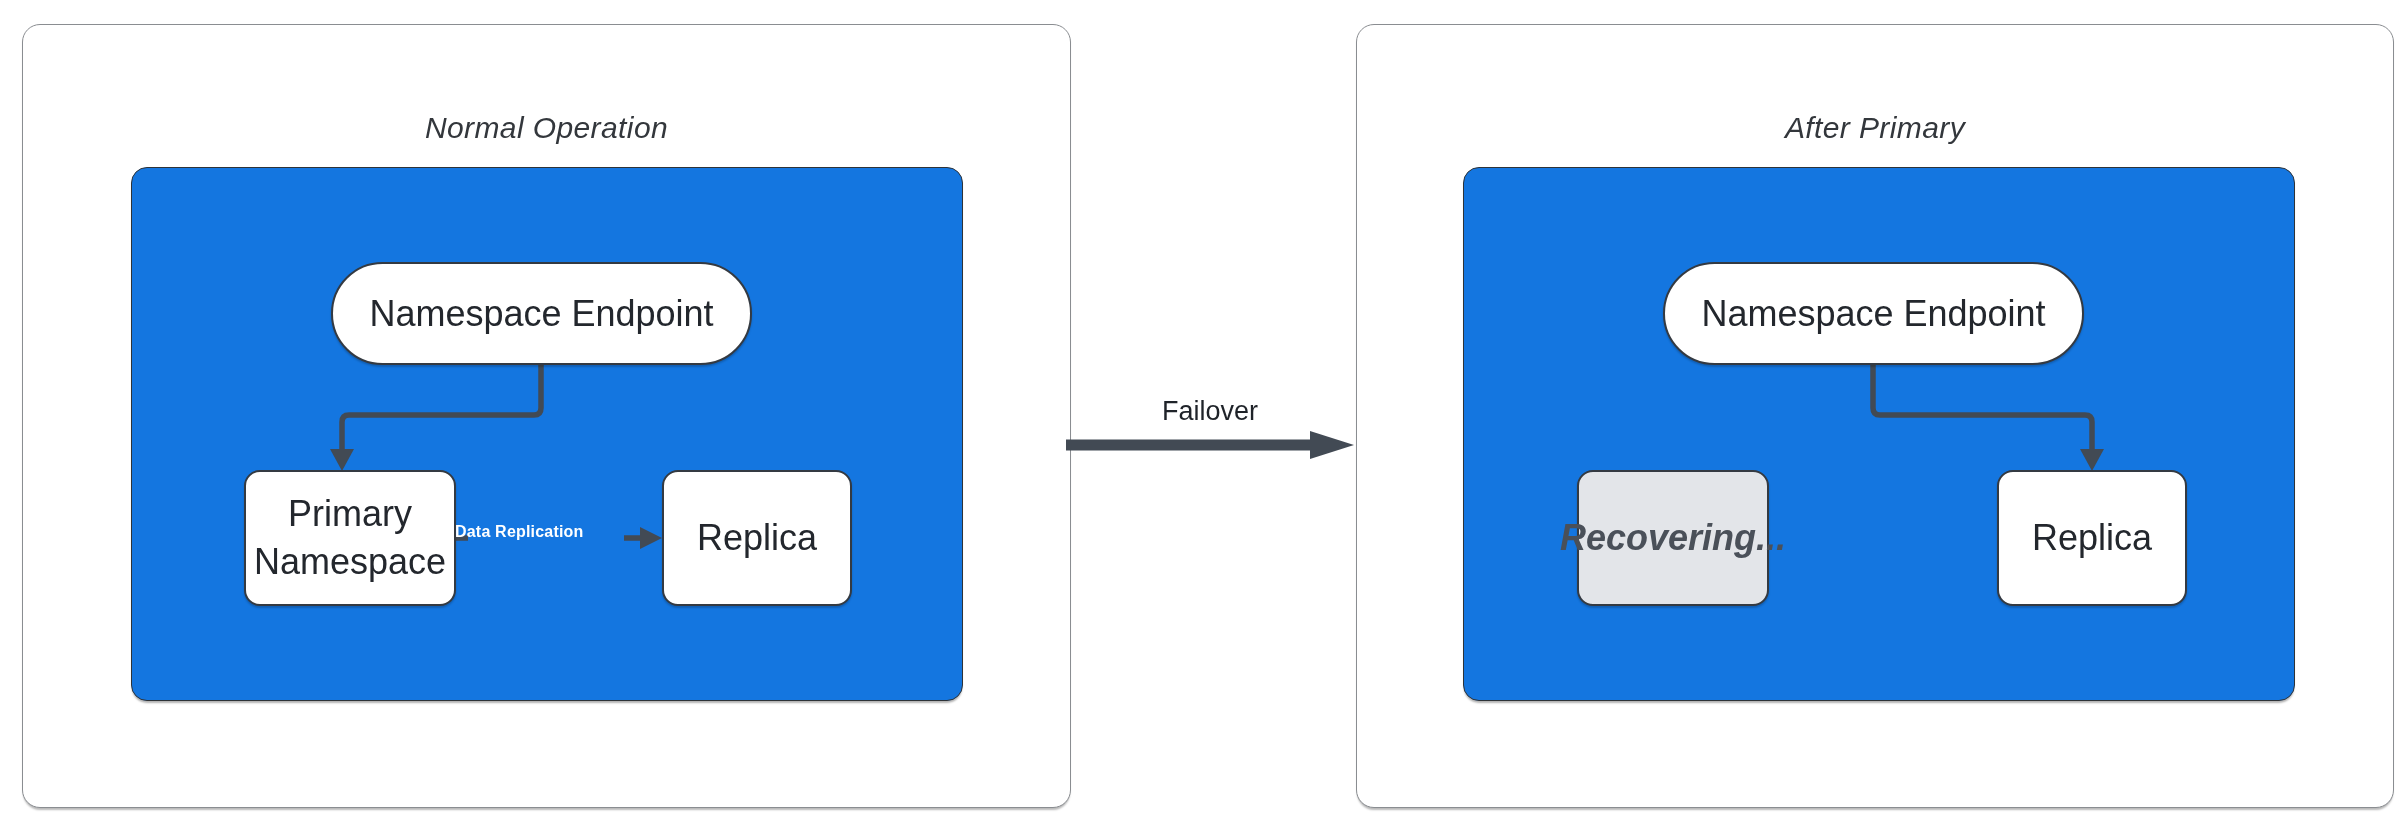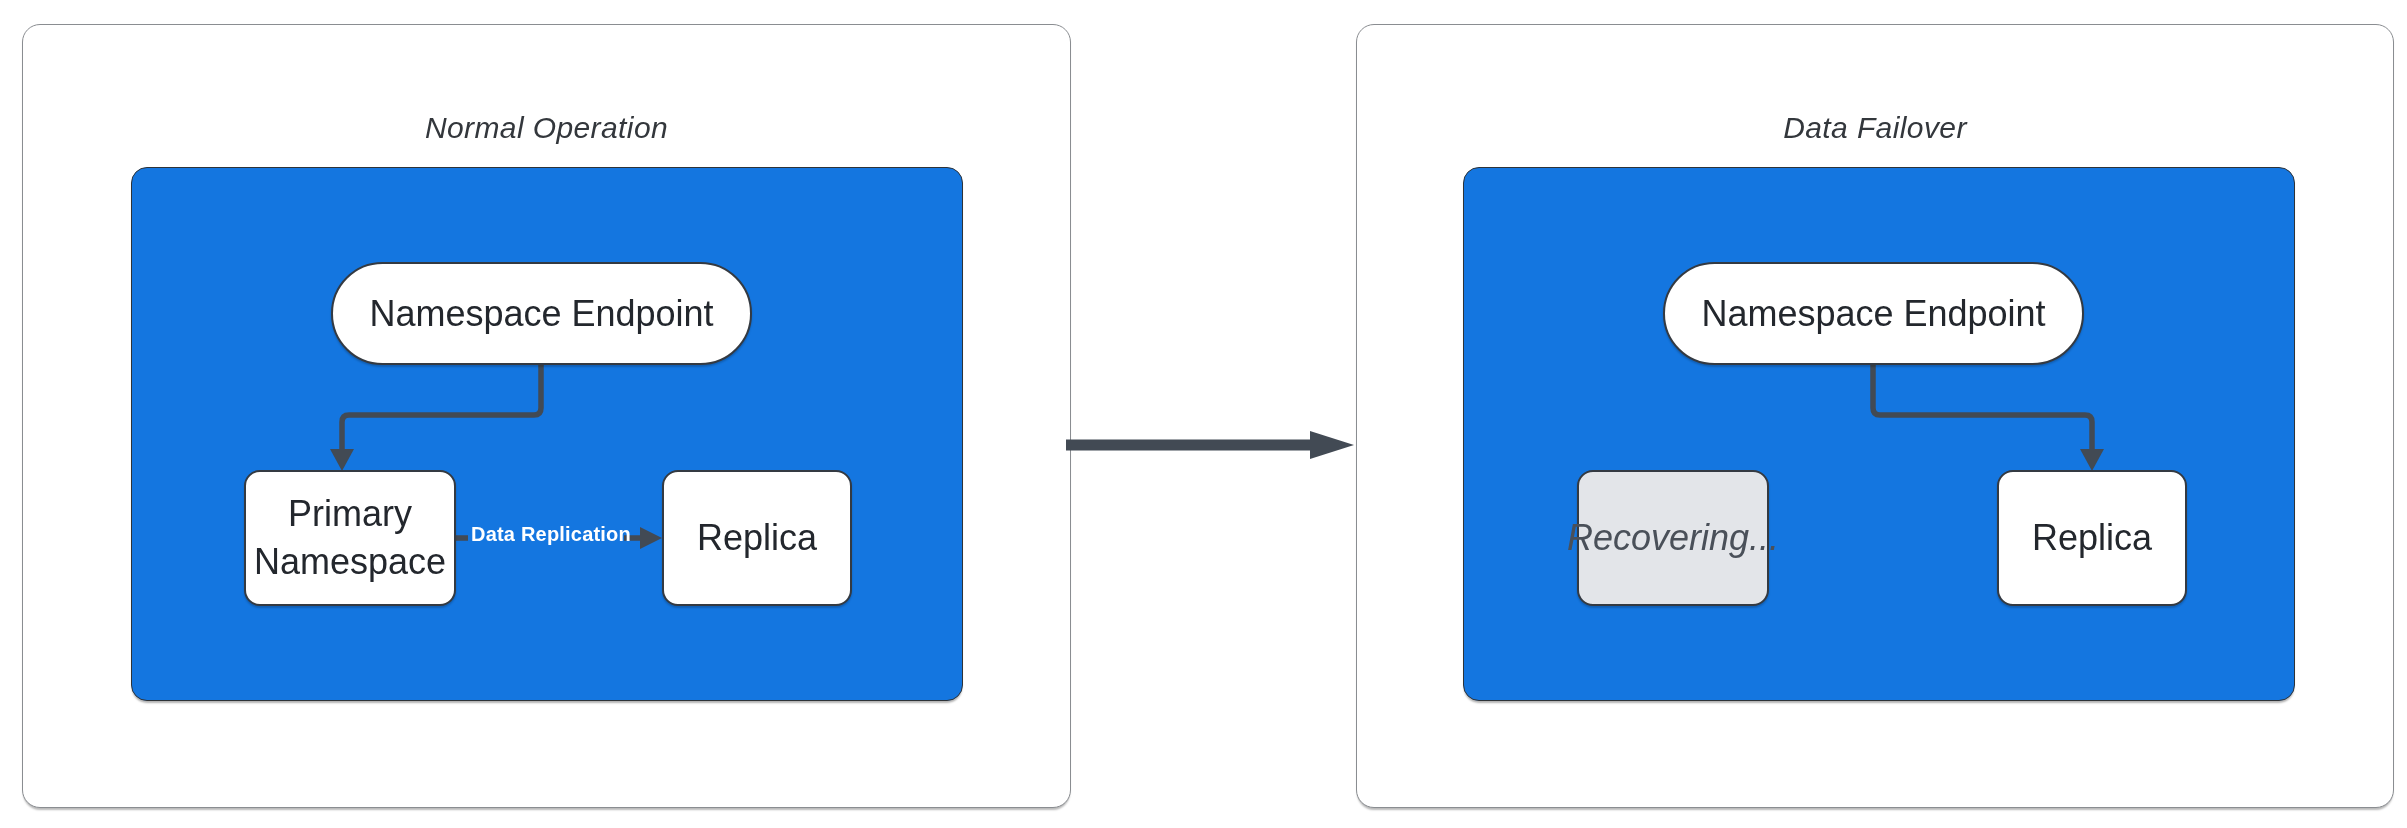--- a/index.html
+++ b/index.html
@@ -43,32 +43,32 @@
   .node{
     position:absolute;display:flex;align-items:center;justify-content:center;text-align:center;
     background:#fff;border:2.5px solid var(--node-border);box-sizing:border-box;
     color:var(--node-text);font-size:36px;line-height:1.32;
     box-shadow:0 2px 2px rgba(0,0,0,0.2);
   }
   .pill{left:199px;top:94px;width:421px;height:103px;border-radius:52px;}
   .rect{top:302px;height:136px;border-radius:16px;}
   .node-primary{left:112px;width:212px;}
   .node-replica-left{left:530px;width:190px;}
-  .node-recovering{left:113px;width:192px;background:var(--recovering-bg);color:var(--recovering-text);font-style:italic;}
+  .node-recovering{left:113px;width:192px;background:var(--recovering-bg);color:var(--recovering-text);font-style:italic;font-weight:bold;}
   .node-replica-right{left:533px;width:190px;}
   .node-label{display:block;padding:0 10px;}
 
   .connectors{position:absolute;left:0;top:0;width:832px;height:534px;pointer-events:none;}
   .connector{fill:none;stroke:var(--arrow);stroke-width:5.5px;}
   .connector-thick{fill:none;stroke:var(--arrow);stroke-width:11px;}
   .arrowhead{fill:var(--arrow);stroke:none;}
 
   .edge-label{
-    position:absolute;left:323px;top:355px;width:192px;text-align:center;
-    font-size:20px;font-weight:bold;color:var(--edge-label);letter-spacing:.2px;
+    position:absolute;left:323px;top:355px;width:192px;text-align:left;
+    font-size:16px;font-weight:bold;color:var(--edge-label);letter-spacing:.2px;
   }
 
   .failover{position:absolute;left:1062px;top:396px;width:296px;height:86px;z-index:5;}
   .failover-label{
     position:absolute;top:0;left:0;right:0;text-align:center;
     font-size:27px;color:var(--failover-text);
   }
   .failover-svg{position:absolute;left:0;top:34px;width:296px;height:36px;}
 </style>
 </head>
@@ -97,28 +97,29 @@
         <span class="node-label">Primary Namespace</span>
       </div>
       <div class="node rect node-replica-left">
         <span class="node-label">Replica</span>
       </div>
       <div class="edge-label">Data Replication</div>
     </div>
   </section>
 
   <div class="failover">
+    <div class="failover-label">Failover</div>
     <svg class="failover-svg" viewBox="0 0 296 36">
       <path class="connector-thick" d="M4,15 L252,15"></path>
       <polygon class="arrowhead" points="248,1 248,29 292,15"></polygon>
     </svg>
   </div>
 
   <section class="panel panel-right">
-    <h2 class="panel-title">Data Failover</h2>
+    <h2 class="panel-title">After Primary</h2>
 
     <div class="bluebox">
       <svg class="connectors" viewBox="0 0 832 534">
 
         <path class="connector" d="M409,197 L409,240 Q409,247 416,247 L621,247 Q628,247 628,254 L628,286"></path>
         <polygon class="arrowhead" points="628,303 616,281 640,281"></polygon>
       </svg>
 
       <div class="node pill">
         <span class="node-label">Namespace Endpoint</span>

